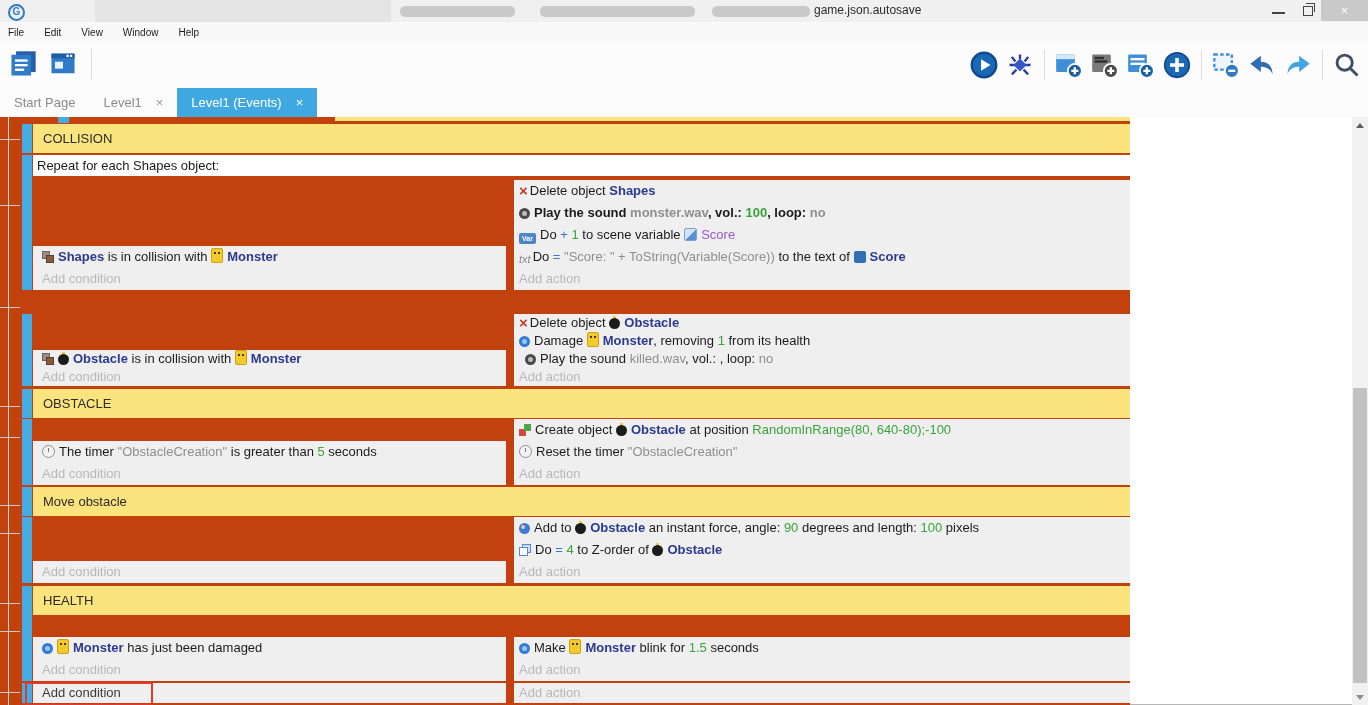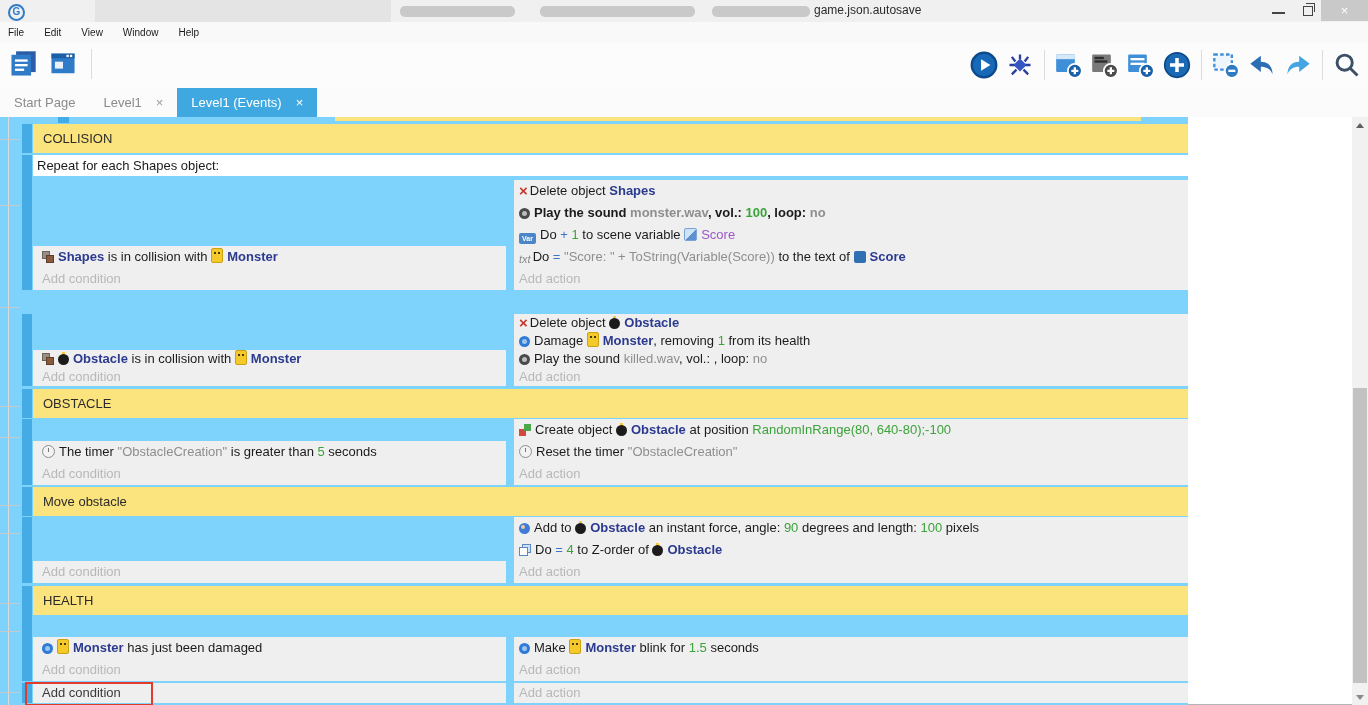--- a/index.html
+++ b/index.html
@@ -33,21 +33,21 @@
   .tb-sep{width:1px;height:30px;background:#dcdcdc;margin:0 3px;}
 
   
   .tabbar{position:absolute;left:0;top:88px;width:1368px;height:29px;background:#fbfbfb;display:flex;align-items:stretch;}
   .tab{display:flex;align-items:center;gap:14px;padding:0 14px;font-size:13px;color:#8b8b8b;white-space:nowrap;}
   .tab .tab-close{color:#9a9a9a;font-size:13px;}
   .tab.active{background:#40a8e0;color:#fff;}
   .tab.active .tab-close{color:#fff;}
 
   
-  .events-area{position:absolute;left:0;top:117px;width:1188px;height:588px;background:#7dd3fc;overflow:hidden;}
+  .events-area{position:absolute;left:0;top:117px;width:1094px;height:588px;background:#c2410c;overflow:hidden;padding-left:36px;}
   .gutter-line{position:absolute;left:8px;top:0;bottom:0;width:0;border-left:1px solid #dadada;}
   .gutter-tick{position:absolute;left:0;width:20px;height:0;border-top:1px solid #c9c9c9;}
   .sliver-blue{position:absolute;left:58px;top:0;width:11px;height:6px;background:#45abe5;}
   .sliver-yellow{position:absolute;left:335px;top:0;width:806px;height:4px;background:#fbe37e;}
 
   .ev-stack{position:absolute;left:22px;top:7px;width:1330px;}
   .ev-item{display:flex;}
   .ev-bar{width:10px;background:#45abe5;margin-right:1px;flex:none;}
   .ev-body{flex:1;min-width:0;}
   .ev-group{background:#fbe37e;font-size:13px;color:#2b2b2b;padding-left:10px;display:flex;align-items:center;}
@@ -294,21 +294,21 @@
           <div class="ev-bar"></div>
           <div class="ev-body">
             <div class="ev-block" style="height: 72px;">
               <div class="ev-cond">
                 <div class="ev-row" style="height: 18px; line-height: 18px;"><span class="ic ic-shapes"></span><span class="ic ic-bomb"></span><span class="sg-o">Obstacle</span><span class="sg-t"> is in collision with </span><span class="ic ic-monster"></span><span class="sg-o">Monster</span></div>
                 <div class="ev-row" style="height: 18px; line-height: 18px;"><span class="ph">Add condition</span></div>
               </div>
               <div class="ev-act">
                 <div class="ev-row" style="height: 18px; line-height: 18px;"><span class="ic-delete ic">×</span><span class="sg-t">Delete object </span><span class="ic ic-bomb"></span><span class="sg-o">Obstacle</span></div>
                 <div class="ev-row" style="height: 18px; line-height: 18px;"><span class="ic ic-health"></span><span class="sg-t">Damage </span><span class="ic ic-monster"></span><span class="sg-o">Monster</span><span class="sg-t">, removing </span><span class="sg-g">1</span><span class="sg-t"> from its health</span></div>
-                <div class="ev-row" style="height: 18px; line-height: 18px;"><span class="ic ic-sound"></span><span class="sg-t">Play the sound </span><span class="sg-s">killed.wav</span><span class="sg-t">, vol.: , loop: </span><span class="sg-s">no</span></div>
+                <div class="ev-row" style="height: 18px; line-height: 18px; margin-left: 6px;"><span class="ic ic-sound"></span><span class="sg-t">Play the sound </span><span class="sg-s">killed.wav</span><span class="sg-t">, vol.: , loop: </span><span class="sg-s">no</span></div>
                 <div class="ev-row" style="height: 18px; line-height: 18px;"><span class="ph">Add action</span></div>
               </div>
             </div>
           </div>
         </div>
         <div class="ev-item" style="margin-bottom: 1px;">
           <div class="ev-bar"></div>
           <div class="ev-body">
             <div class="ev-group" style="height: 29px;">OBSTACLE</div>
           </div>

